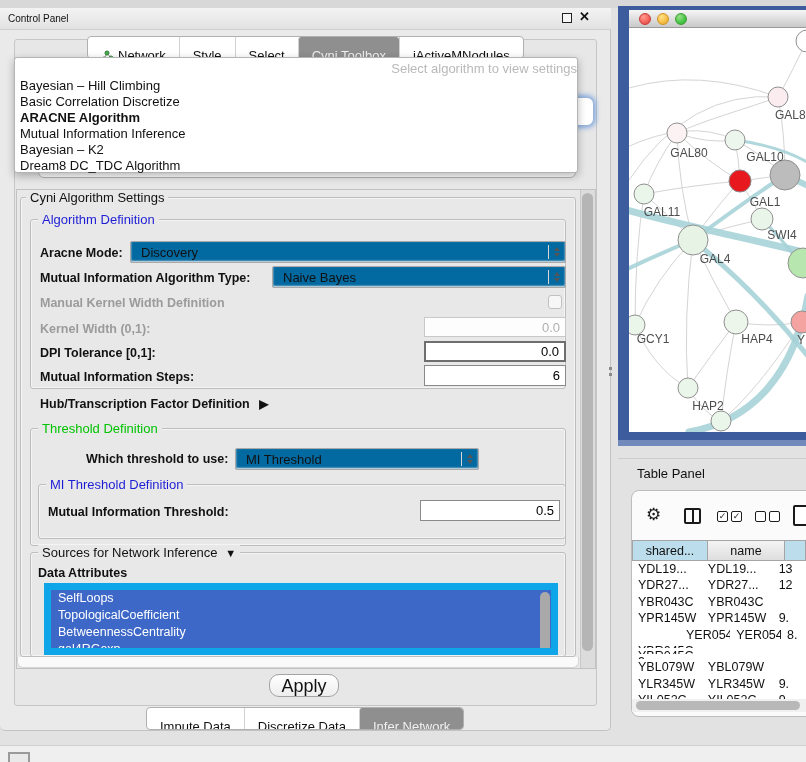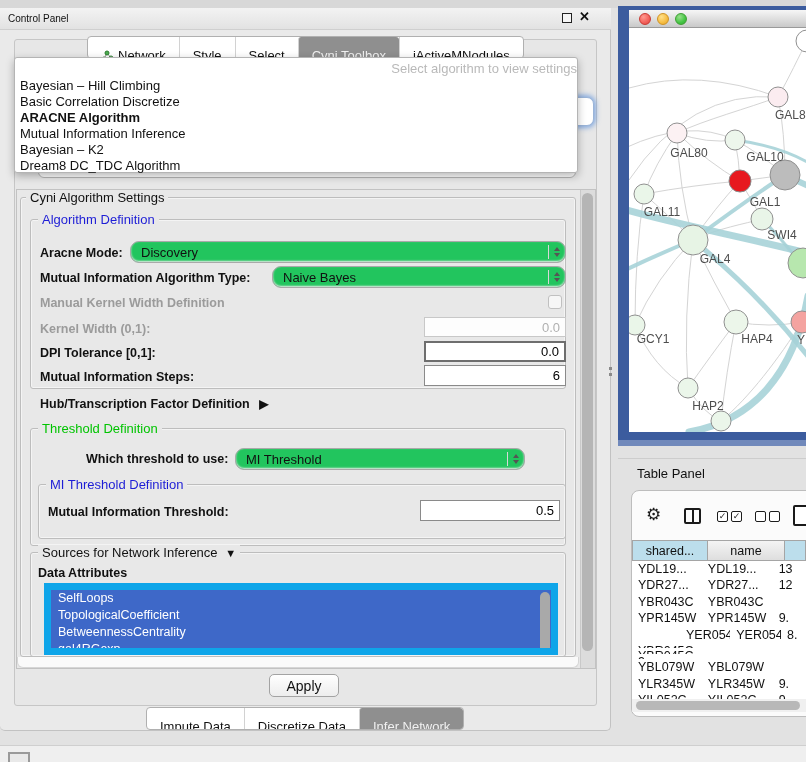--- a/index.html
+++ b/index.html
@@ -3,21 +3,21 @@
 <meta charset="utf-8">
 <style>
   html,body{margin:0;padding:0;}
   .screen{position:relative;width:806px;height:762px;overflow:hidden;background:#e2e2e2;
           font-family:"Liberation Sans",sans-serif;color:#111;}
   .a{position:absolute;box-sizing:border-box;}
   .bl{font-weight:bold;font-size:12.5px;white-space:nowrap;}
   .gl{font-weight:bold;font-size:12.5px;white-space:nowrap;color:#9b9b9b;}
   .grouplabel{font-size:13px;white-space:nowrap;background:#e8e8e8;padding:0 4px;z-index:2;}
   .groupbox{border:1px solid #bdbdbd;border-radius:3px;box-shadow:inset 0 0 0 1px #f4f4f4;}
-  .combo{background:#22c55e;border:1px solid #a9a9a9;border-radius:9px;display:flex;align-items:center;
+  .combo{background:#0369a1;border:1px solid #a9a9a9;border-radius:2px;display:flex;align-items:center;
          font-size:13px;box-shadow:inset 0 -1px 2px #ececec;}
   .combo-text{flex:1;padding-left:10px;white-space:nowrap;overflow:hidden;}
   .combo-arrows{width:16px;display:flex;flex-direction:column;align-items:center;border-left:1px solid #d8d8d8;height:70%;justify-content:center;}
   .arr-up{width:0;height:0;border-left:3.5px solid transparent;border-right:3.5px solid transparent;border-bottom:4.5px solid #555;margin-bottom:2px;}
   .arr-down{width:0;height:0;border-left:3.5px solid transparent;border-right:3.5px solid transparent;border-top:4.5px solid #555;}
   .field{width:100%;height:100%;border:1px solid #8a8a8a;background:#fff;font-family:"Liberation Sans",sans-serif;
          font-size:13px;text-align:right;padding:0 5px;box-sizing:border-box;outline:none;}
   .field.disabled{border:1px solid #c8c8c8;color:#b0b0b0;background:#fdfdfd;}
   .field.strong{border:2px solid #6e6e6e;}
   .tabbar{display:flex;background:#fff;border:1px solid #b0b0b0;border-radius:4px;overflow:hidden;font-size:13px;z-index:3;}
@@ -136,21 +136,21 @@
 
   <div class="a bl" style="left:40px;top:397px;">
     <span>Hub/Transcription Factor Definition</span>
     <span style="font-size:12px;margin-left:6px;">▶</span>
   </div>
 
   <div class="a groupbox" style="left:30px;top:428px;width:536px;height:118px;"></div>
   <div class="a grouplabel" style="left:38px;top:421px;color:#00c400;">Threshold Definition</div>
 
   <div class="a bl" style="left:86px;top:452px;">Which threshold to use:</div>
-  <div class="a combo" style="left:235px;top:448px;width:290px;height:22px;">
+  <div class="a combo" style="left:235px;top:448px;width:244px;height:22px;">
     <span class="combo-text">MI Threshold</span>
     <span class="combo-arrows">
         <span class="arr-up"></span>
         <span class="arr-down"></span>
       </span>
   </div>
 
   <div class="a groupbox" style="left:38px;top:484px;width:528px;height:55px;"></div>
   <div class="a grouplabel" style="left:46px;top:477px;color:#1d1dd6;">MI Threshold Definition</div>
   <div class="a bl" style="left:48px;top:505px;">Mutual Information Threshold:</div>
@@ -166,21 +166,21 @@
   <div class="a" style="left:44px;top:583px;width:514px;height:72px;background:#fff;border:7px solid #0ea5e9;overflow:hidden;">
     <div class="attr-item" style="background:#3e68c8;width:499px;">SelfLoops</div>
     <div class="attr-item" style="background:#3e68c8;width:499px;">TopologicalCoefficient</div>
     <div class="attr-item" style="background:#3e68c8;width:499px;">BetweennessCentrality</div>
     <div class="attr-item" style="background:#3e68c8;width:499px;">gal4RGexp</div>
     <div style="position:absolute;right:1px;top:2px;width:10px;height:66px;background:#a9a9a9;border-radius:5px;"></div>
   </div>
 
   <div class="a" style="left:17px;top:657px;width:562px;height:11px;background:#fafafa;border-radius:0 0 6px 6px;border:1px solid #d6d6d6;border-top:none;"></div>
 
-  <div class="a" style="left:269px;top:674px;width:70px;height:23px;border:1px solid #a3a3a3;border-radius:5px;background:linear-gradient(#ffffff,#ededed);text-align:center;line-height:22px;font-size:14px;">Apply</div>
+  <div class="a" style="left:269px;top:674px;width:70px;height:23px;border:1px solid #a3a3a3;border-radius:10px;background:linear-gradient(#ffffff,#ededed);text-align:center;line-height:22px;font-size:18px;">Apply</div>
 
   <div class="a tabbar" style="left:146px;top:707px;height:23px;">
     <div class="tabitem">
         <span>Impute Data</span>
       </div>
     <div class="tabitem">
         <span>Discretize Data</span>
       </div>
     <div class="tabitem sel">
         <span>Infer Network</span>

